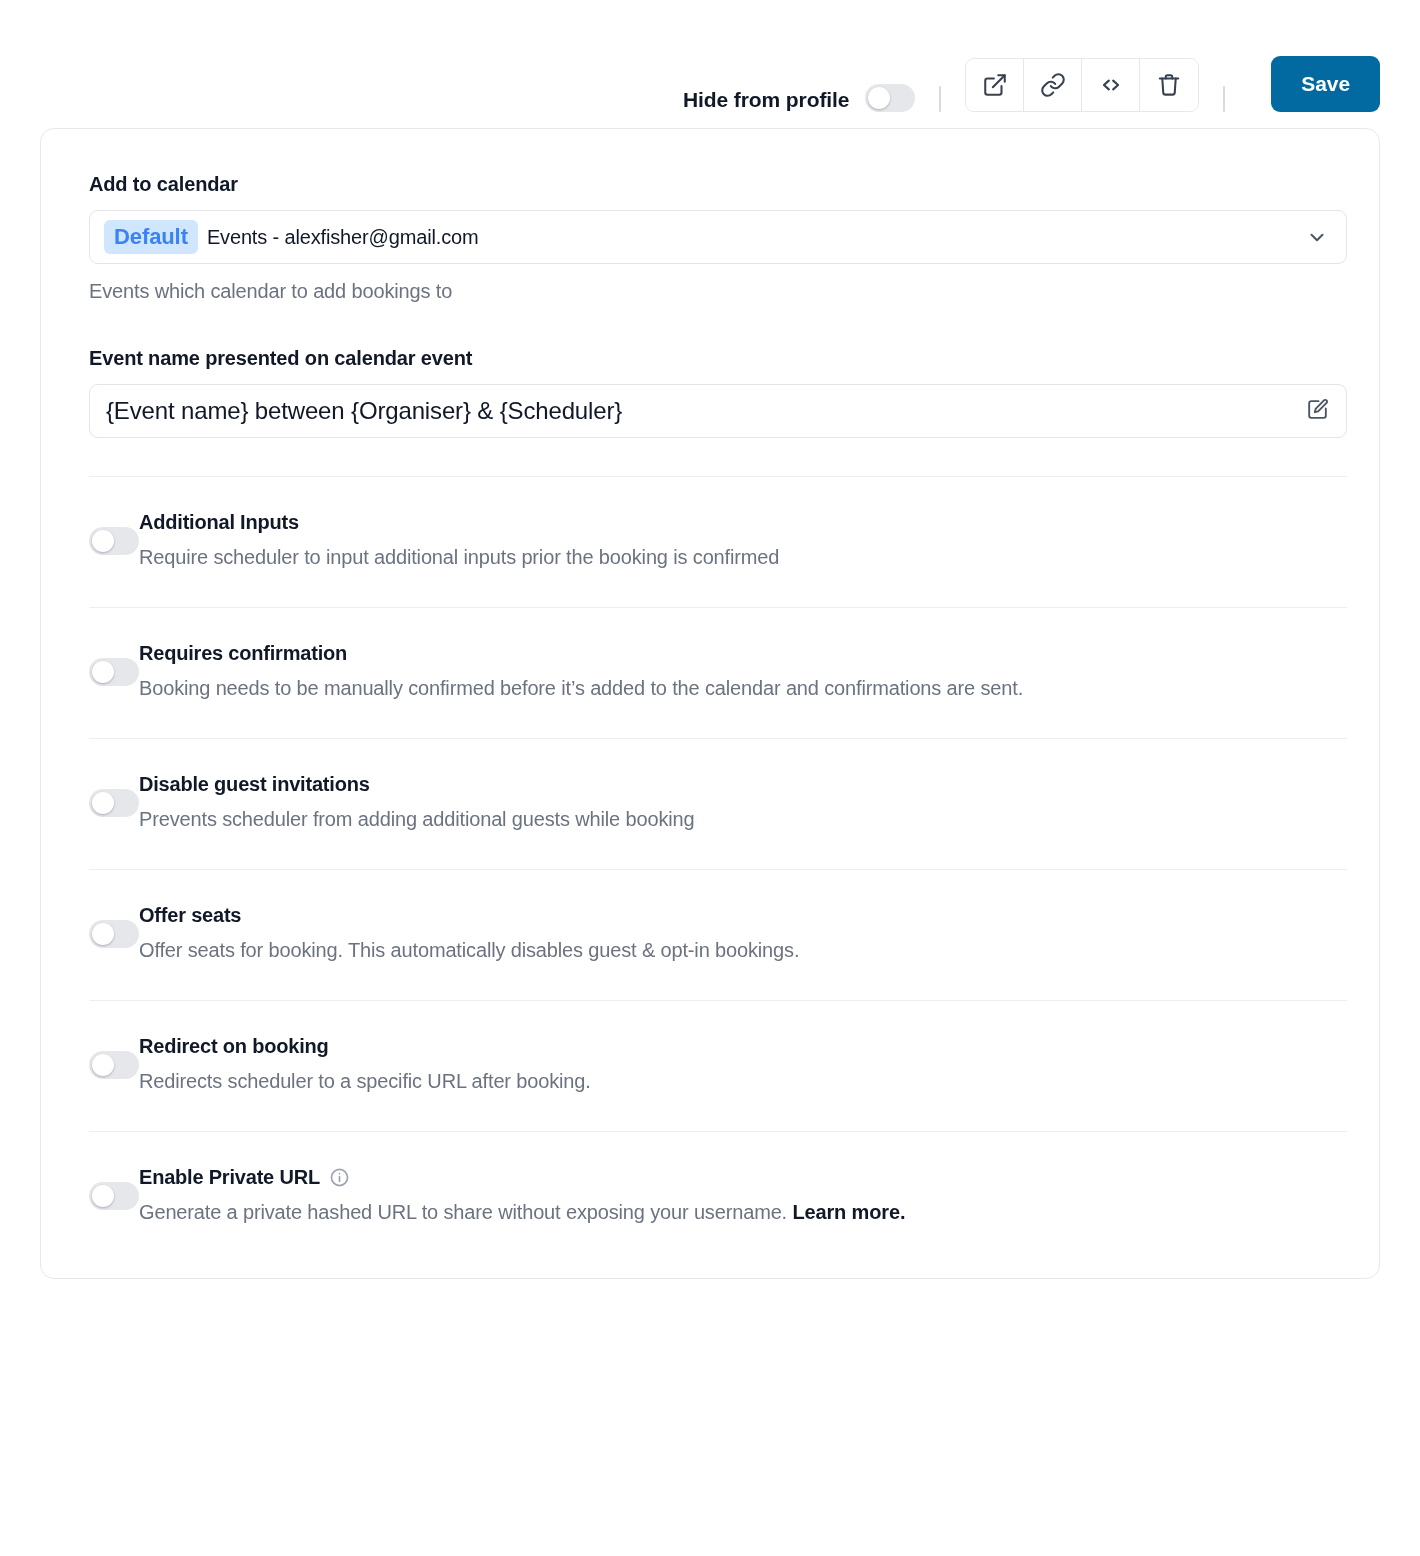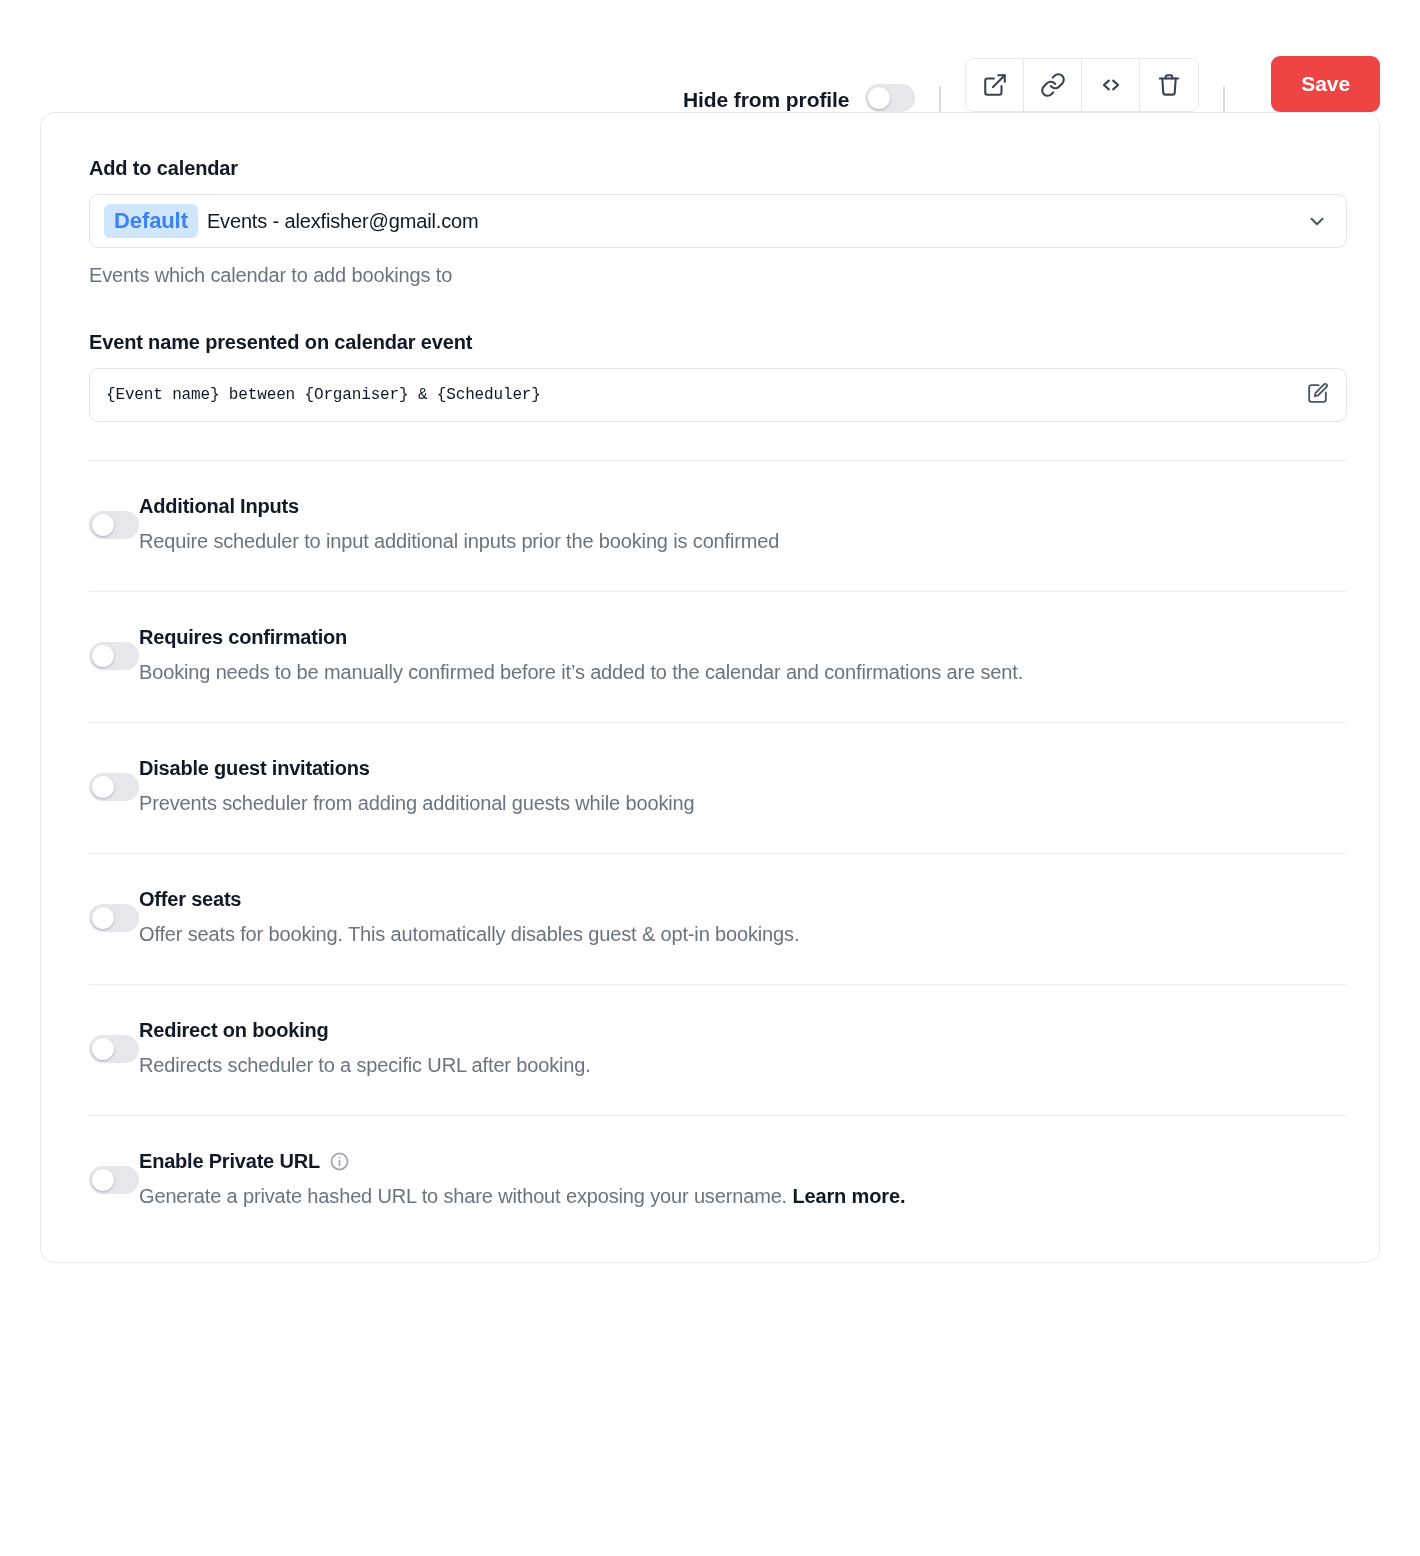--- a/index.html
+++ b/index.html
@@ -82,36 +82,36 @@
     border: none;
     border-right: 1px solid #E5E7EB;
     cursor: pointer;
     padding: 0;
   }
   .icon-btn:last-child { border-right: none; }
   .icon-btn svg { display: block; }
 
   .save-btn {
     margin-left: 22px;
-    background: #ef4444;
+    background: #0369a1;
     color: #ffffff;
     border: none;
     border-radius: 9px;
     height: 56px;
     padding: 0 30px;
     font-family: "Liberation Sans", sans-serif;
     font-size: 21px;
     font-weight: 600;
     letter-spacing: -0.1px;
     cursor: pointer;
   }
 
   
   .card {
-    margin: 0 40px;
+    margin: 16px 40px;
     border: 1px solid #E8E8EC;
     border-radius: 14px;
     background: #ffffff;
     padding: 44px 32px 54px 48px;
   }
 
   .field-label {
     font-size: 20px;
     font-weight: 600;
     color: #111827;
@@ -167,22 +167,22 @@
     border-radius: 9px;
     background: #ffffff;
     display: flex;
     align-items: center;
     padding: 0 54px 0 16px;
   }
   .text-input input {
     border: none;
     outline: none;
     width: 100%;
-    font-family: Liberation Mono, monospace;
-    font-size: 16px;
+    font-family: Liberation Sans, sans-serif;
+    font-size: 24px;
     color: #111827;
     letter-spacing: -0.15px;
     background: transparent;
     padding: 0;
   }
   .input-action {
     position: absolute;
     right: 16px;
     top: 50%;
     transform: translateY(-50%);

